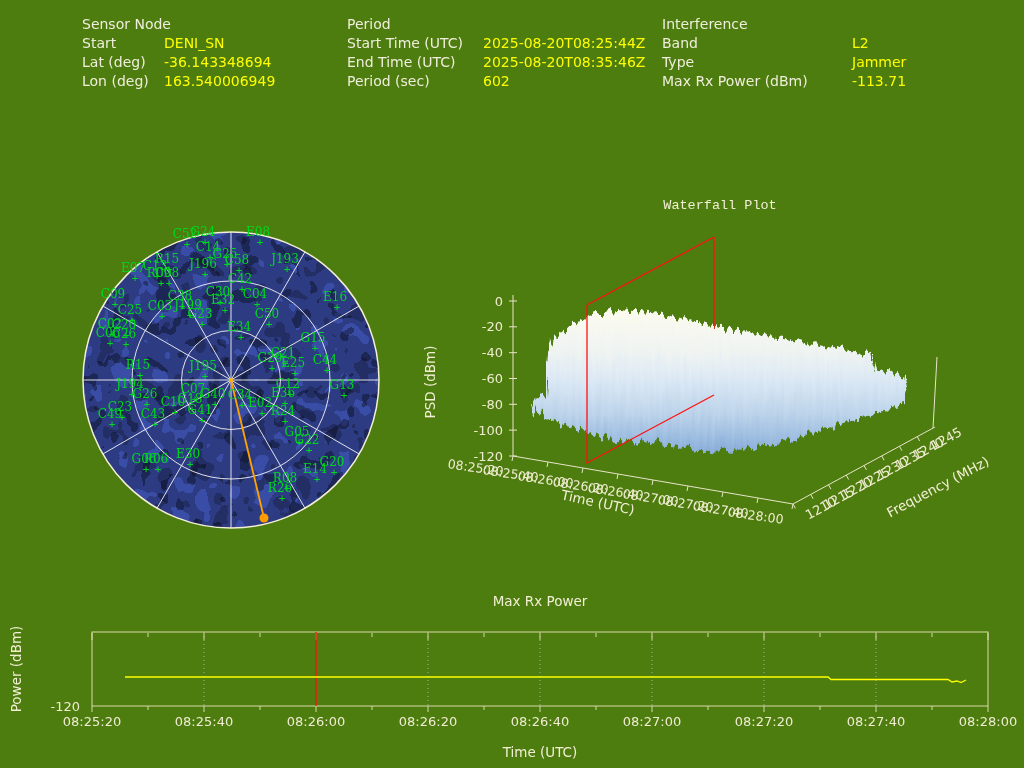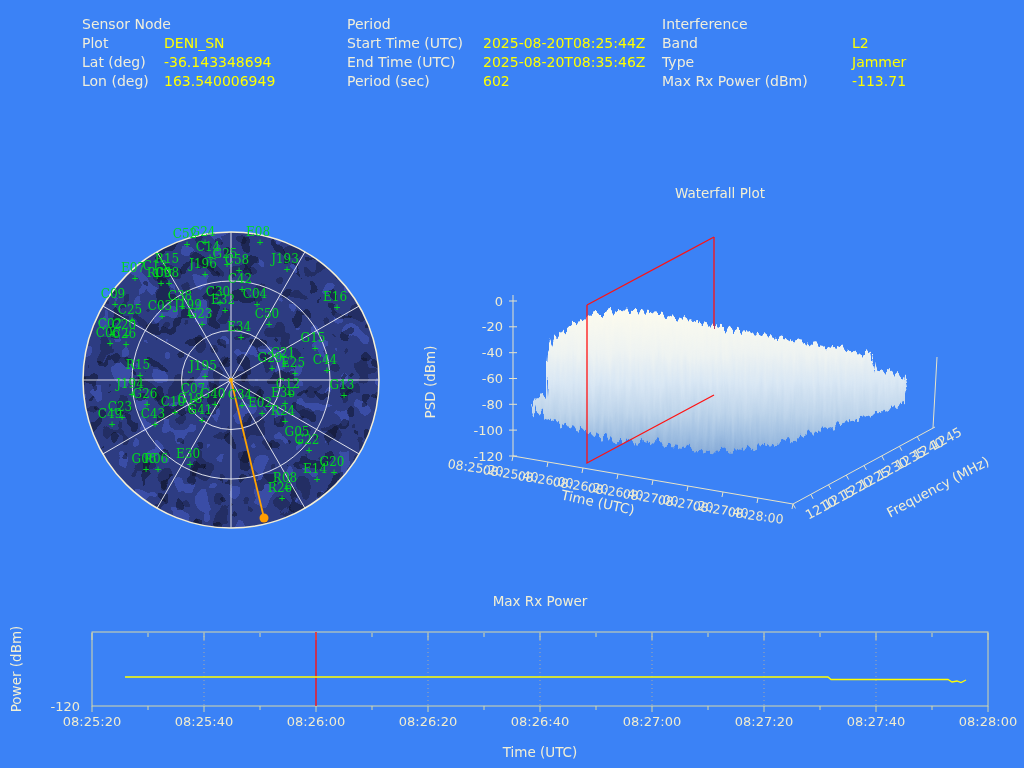--- a/index.html
+++ b/index.html
@@ -1,16 +1,16 @@
 <!DOCTYPE html>
 <html><head>
 <meta charset="utf-8">
 <style>
   html,body{margin:0;padding:0;background:#000;}
-  #screen{position:relative;width:1024px;height:768px;background:#3b82f6;overflow:hidden;
+  #screen{position:relative;width:1024px;height:768px;background:#4d7c0f;overflow:hidden;
           font-family:"DejaVu Sans",sans-serif;}
   .abs{position:absolute;}
   .hgroup{position:absolute;top:15px;line-height:19px;}
   .htitle{color:#f0eedb;font-size:14px;}
   .hline{display:flex;align-items:baseline;}
   .hl{color:#f0eedb;font-size:14px;flex:0 0 var(--lw);white-space:nowrap;}
   .hv{color:#ffff00;font-size:14px;white-space:nowrap;}
   .ptitle{color:#f2efd4;font-size:13.5px;text-align:center;line-height:18px;}
   svg{position:absolute;overflow:visible;}
   svg text{font-family:"DejaVu Sans",sans-serif;}
@@ -25,21 +25,21 @@
   .tickmark{stroke:#d9d9a8;stroke-width:1;}
 </style>
 </head>
 <body>
 
 <div id="screen">
 
   <div class="hgroup" style="left:82px;--lw:82px">
     <div class="htitle">Sensor Node</div>
     <div class="hline">
-      <span class="hl">Plot</span>
+      <span class="hl">Start</span>
       <span class="hv">DENI_SN</span>
     </div>
     <div class="hline">
       <span class="hl">Lat (deg)</span>
       <span class="hv">-36.143348694</span>
     </div>
     <div class="hline">
       <span class="hl">Lon (deg)</span>
       <span class="hv">163.540006949</span>
     </div>
@@ -248,21 +248,21 @@
         <text x="262" y="255" text-anchor="middle" class="satm">+</text>
         <text x="243" y="252" text-anchor="middle" class="sat">E14</text>
         <text x="245" y="262" text-anchor="middle" class="satm">+</text>
         <text x="213" y="261" text-anchor="middle" class="sat">R08</text>
         <text x="215" y="271" text-anchor="middle" class="satm">+</text>
         <text x="208" y="271" text-anchor="middle" class="sat">R26</text>
         <text x="210" y="281" text-anchor="middle" class="satm">+</text>
       </g>
   </svg>
 
-  <div class="ptitle abs" style="left:420px;top:184px;width:600px;">Waterfall Plot</div>
+  <div class="ptitle abs" style="left:420px;top:197px;width:600px;font-family:Liberation Mono, monospace;">Waterfall Plot</div>
 
   <svg id="wfsvg" style="left:420px;top:225px;" width="604" height="305">
     <defs>
       <linearGradient id="wfgrad" x1="0" y1="85" x2="0" y2="230" gradientUnits="userSpaceOnUse">
         <stop offset="0" stop-color="#fcfbee"></stop>
         <stop offset="0.3" stop-color="#eef3f2"></stop>
         <stop offset="0.5" stop-color="#d9e7f4"></stop>
         <stop offset="0.72" stop-color="#bcd3ea"></stop>
         <stop offset="0.88" stop-color="#9cbce0"></stop>
         <stop offset="1" stop-color="#85a9d6"></stop>

